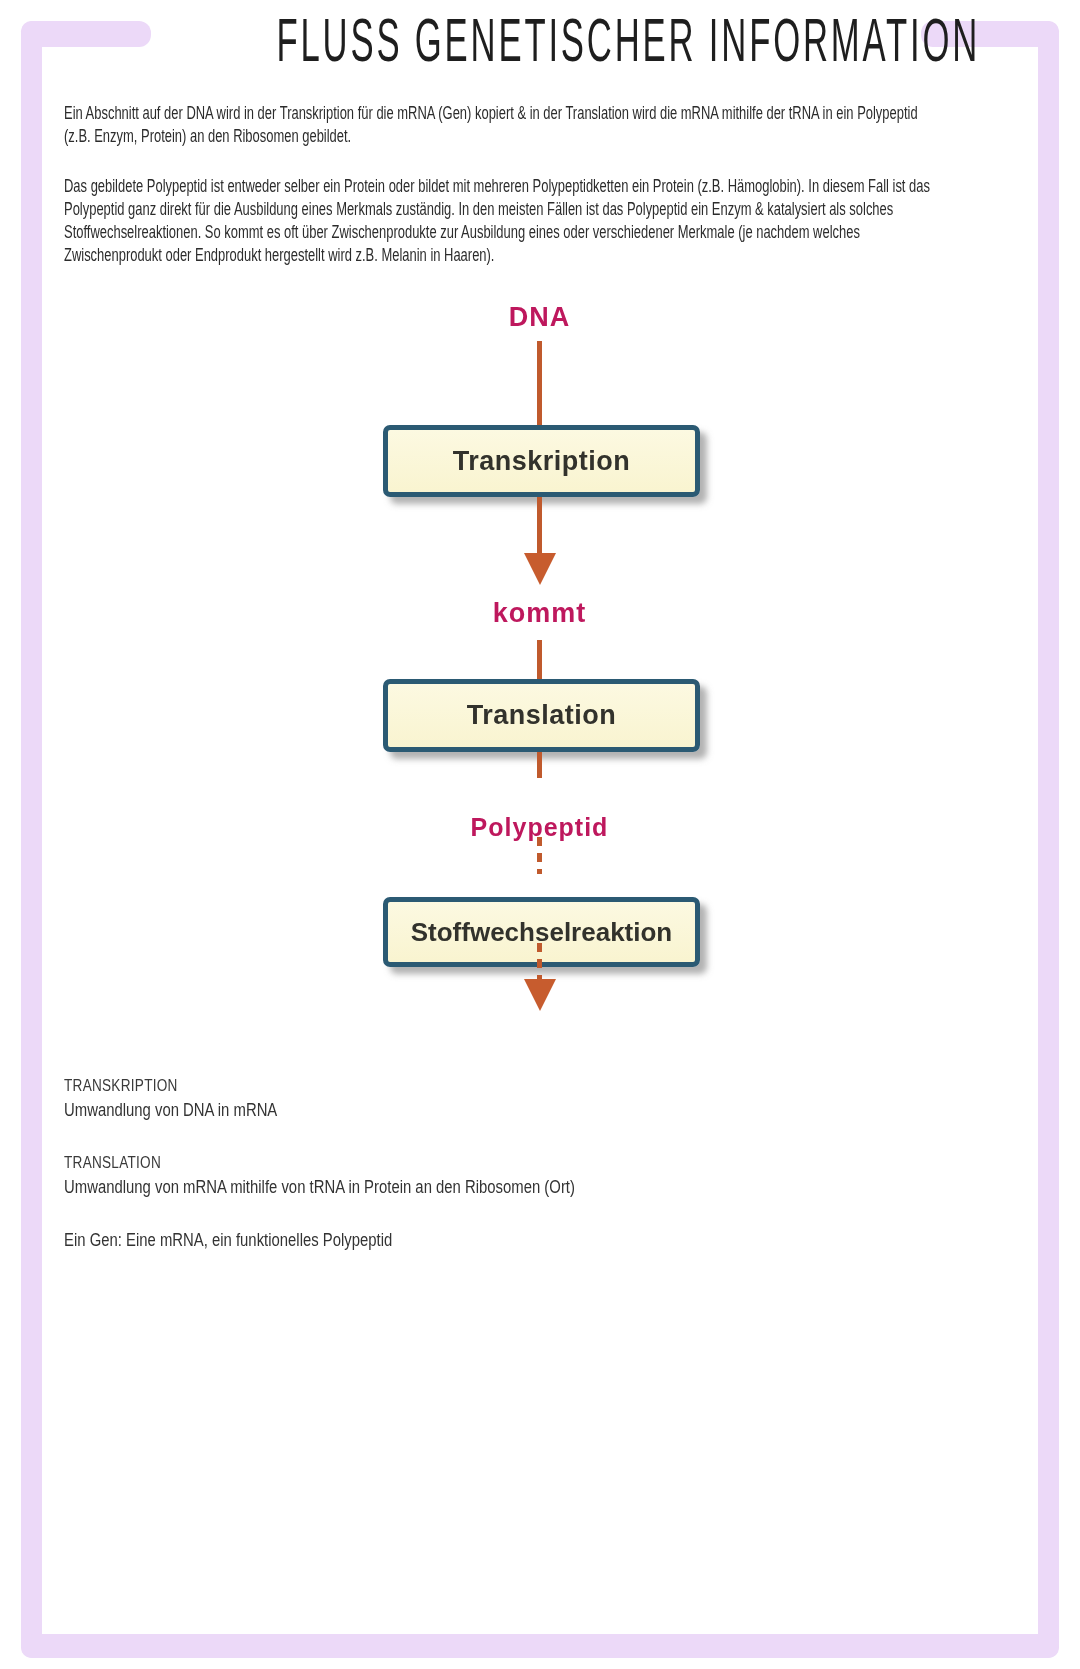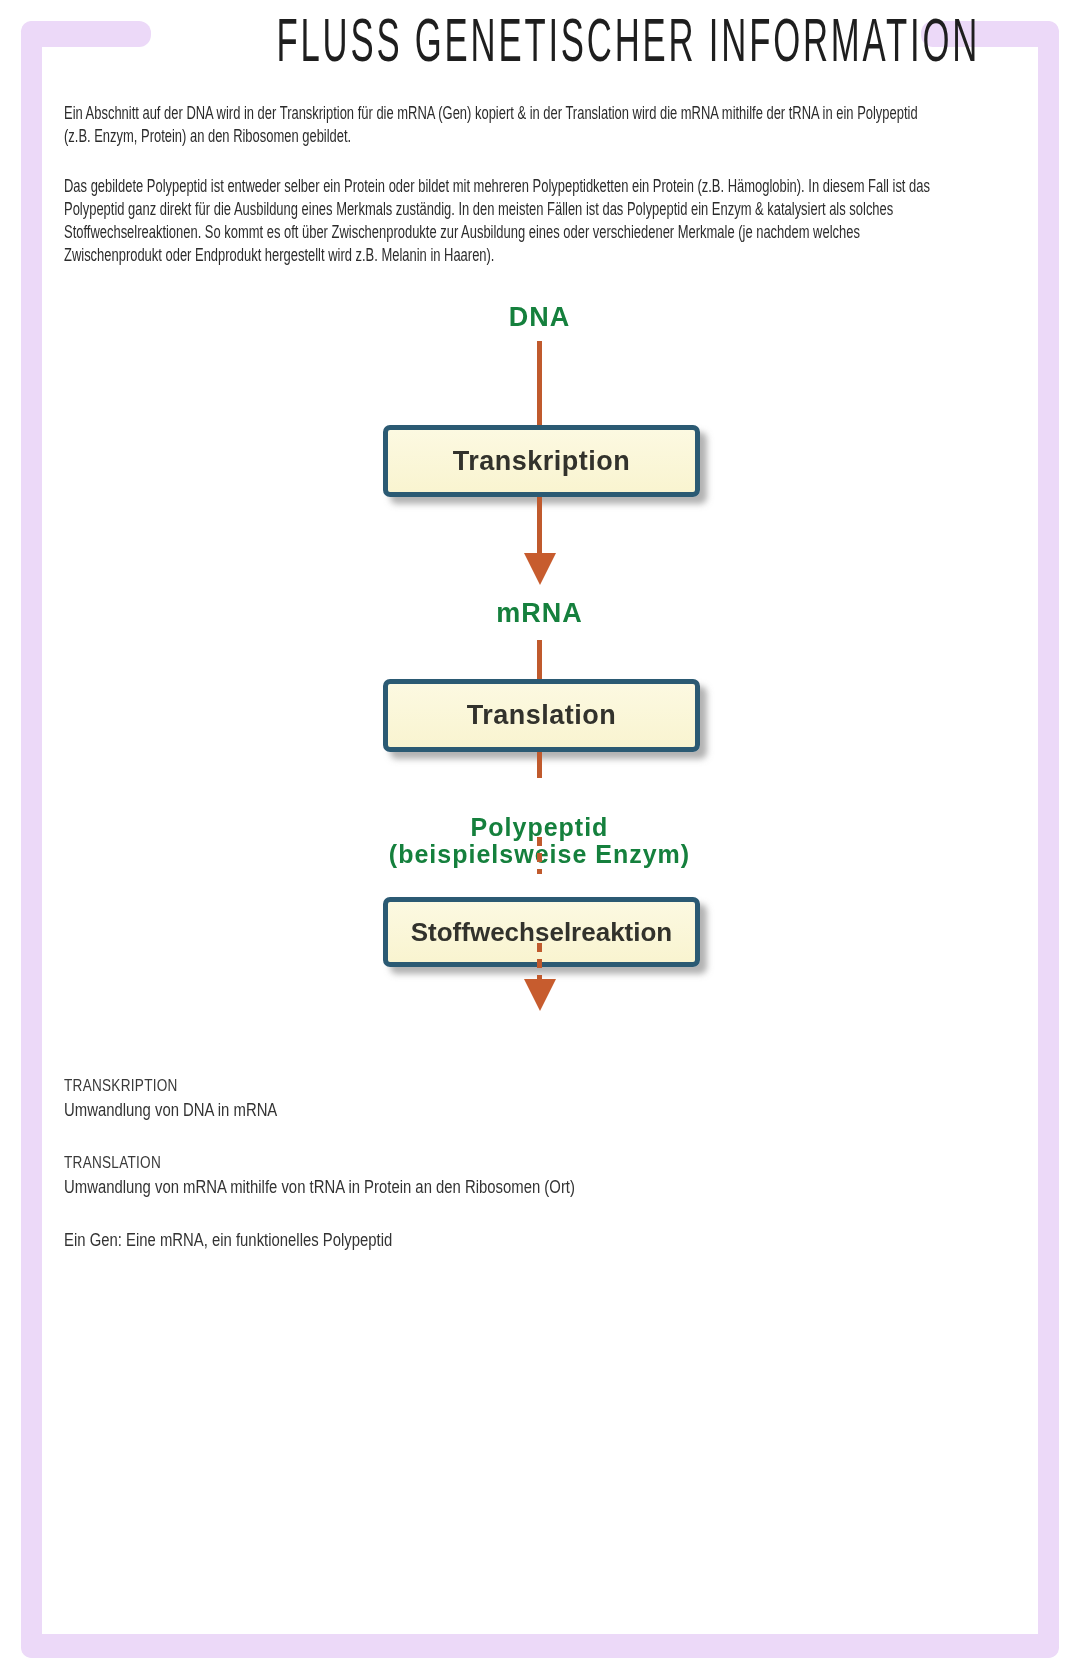--- a/index.html
+++ b/index.html
@@ -57,21 +57,21 @@
   }
   .intro p { margin: 0; }
   .intro .p2 { margin-top: 27px; }
 
   
   .diagram { position: absolute; left: 0; top: 0; width: 1080px; height: 1060px; }
   .dlabel {
     position: absolute; left: 0; width: 1079px;
     text-align: center;
     font-weight: bold;
-    color: #15803d;
+    color: #be185d;
     font-size: 27px;
     letter-spacing: 1px;
   }
   .l-dna      { top: 302px; }
   .l-mrna     { top: 598px; }
   .l-poly     { top: 779px; font-size: 25px; line-height: 27px; margin-top: 35px; }
   .l-merkmal  { top: 1008px; }
 
   .conn {
     position: absolute;
@@ -179,33 +179,32 @@
 
     <div class="conn solid c1"></div>
 
     <div class="dbox b1">
       <span class="dbox-label">Transkription</span>
     </div>
 
     <div class="conn solid c2"></div>
     <div class="arrowhead a1"></div>
 
-    <div class="dlabel l-mrna">mRNA</div>
+    <div class="dlabel l-mrna">kommt</div>
 
     <div class="conn solid c3"></div>
 
     <div class="dbox b2">
       <span class="dbox-label">Translation</span>
     </div>
 
     <div class="conn solid c4"></div>
 
     <div class="dlabel l-poly">
       <span>Polypeptid</span><br>
-      <span>(beispielsweise Enzym)</span>
     </div>
 
     <div class="conn dashed c5"></div>
 
     <div class="dbox b3">
       <span class="dbox-label">Stoffwechselreaktion</span>
     </div>
 
     <div class="conn dashed c6"></div>
     <div class="arrowhead a2"></div>

